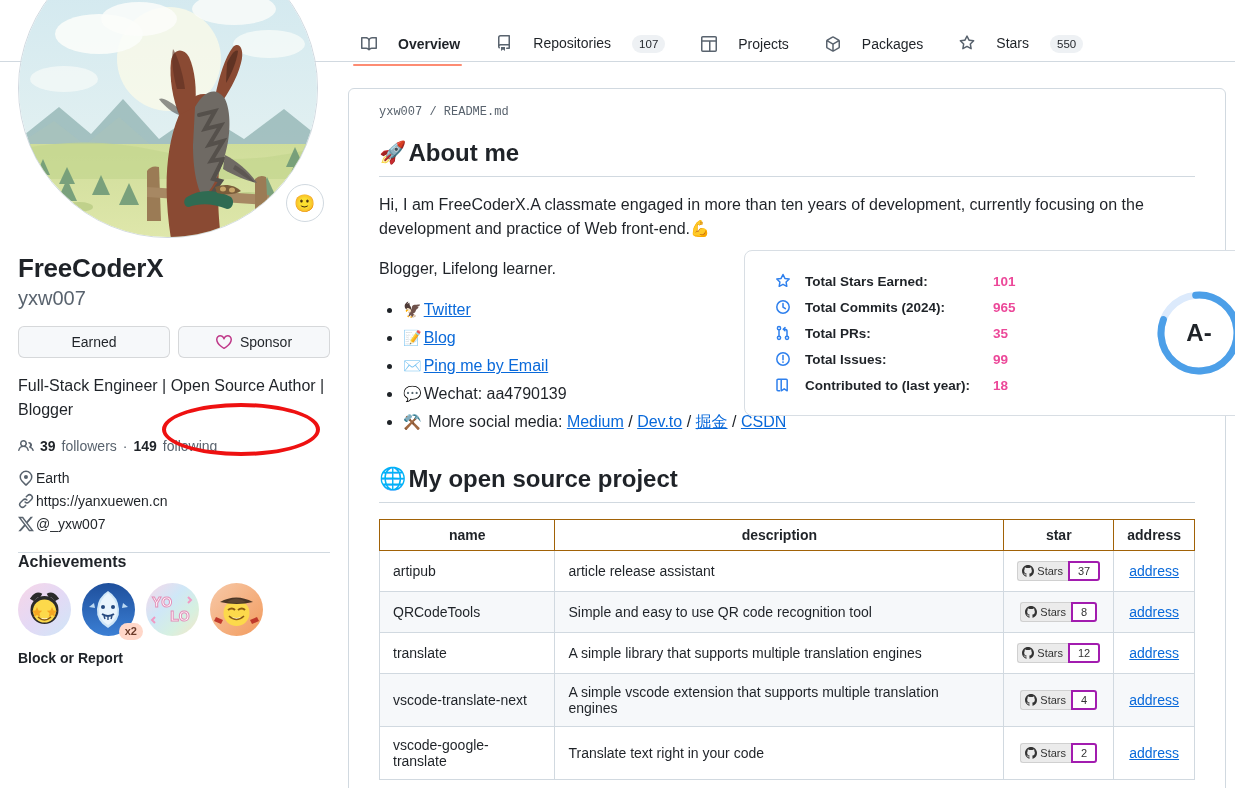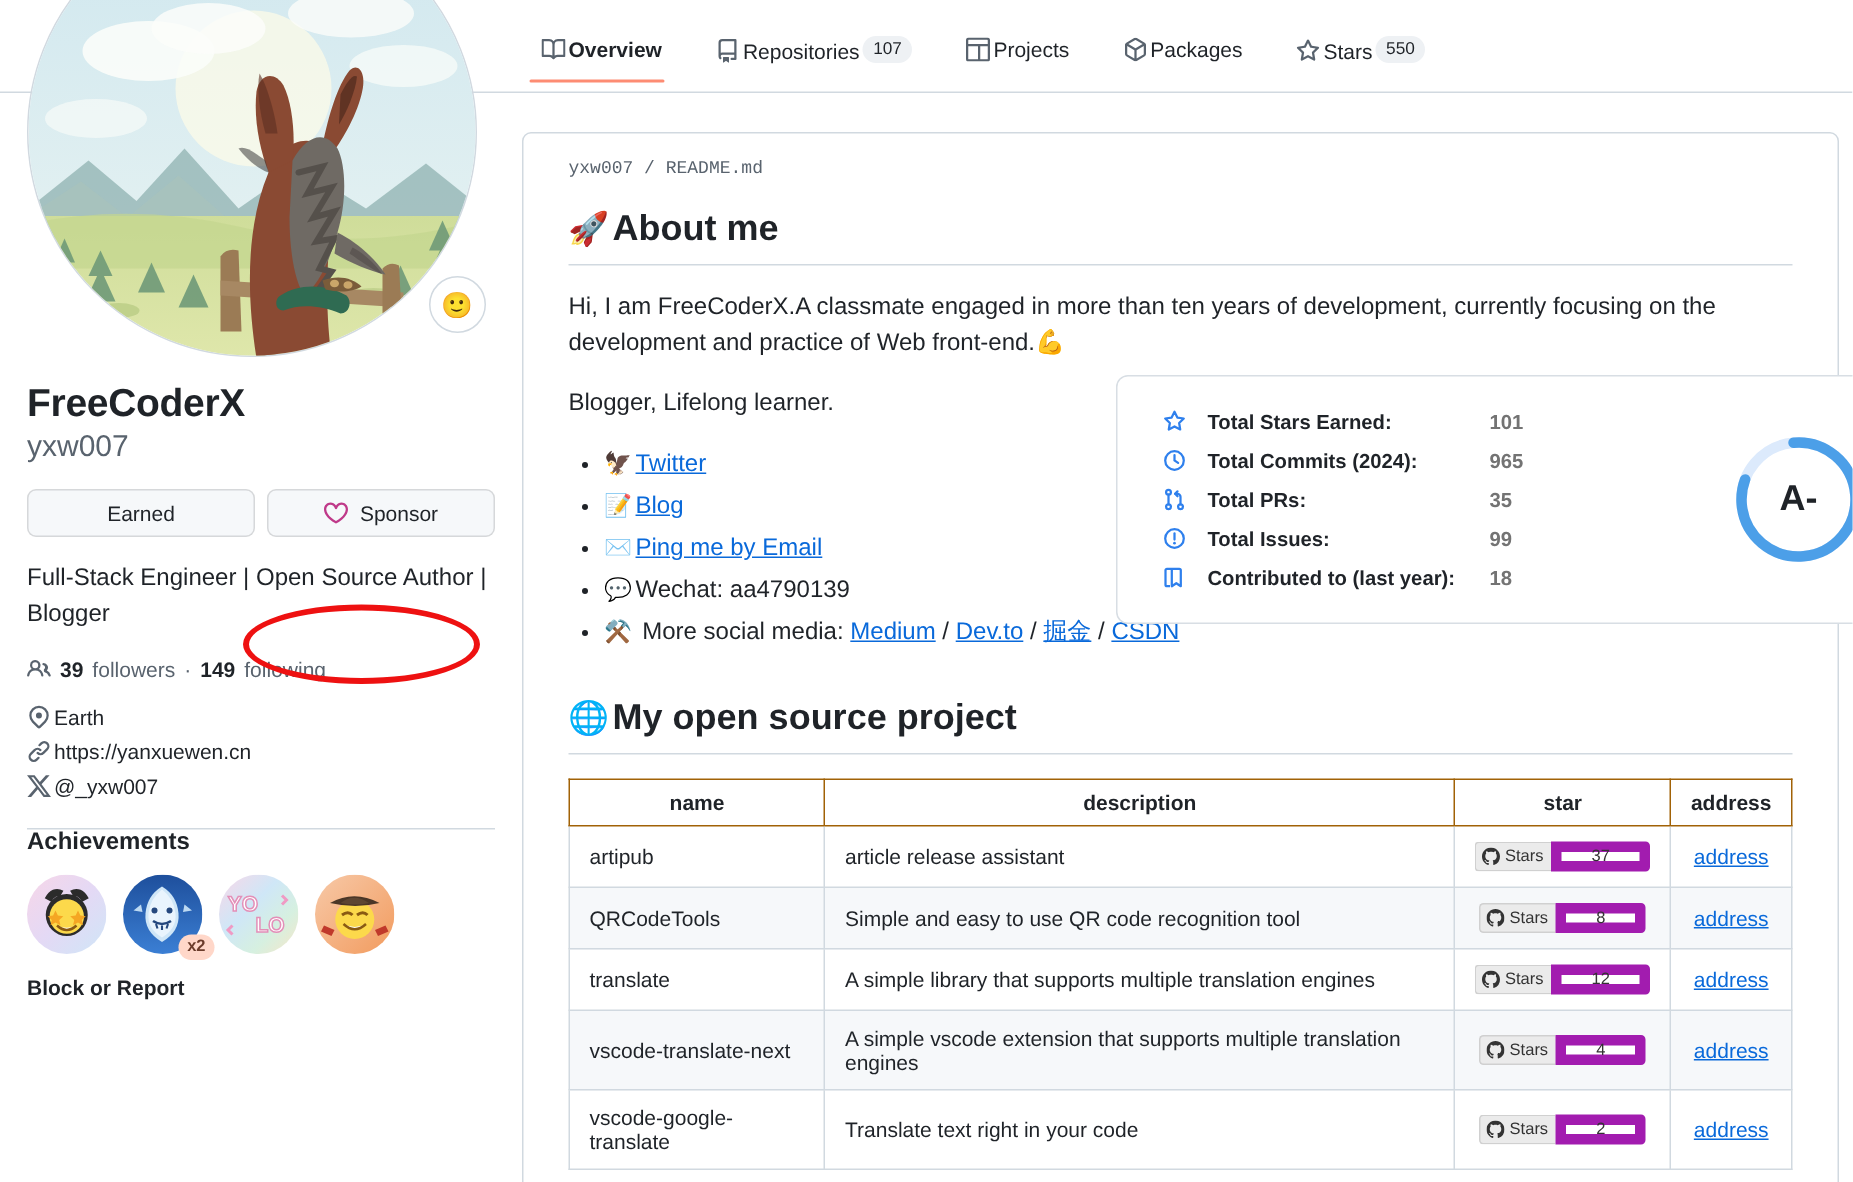--- a/index.html
+++ b/index.html
@@ -13,24 +13,25 @@
     position:relative;
   }
 
   
   .topnav {
     position:absolute; left:0; top:0; width:1235px; height:62px;
     border-bottom:1px solid #d1d9e0;
   }
   .tabs { position:absolute; left:353px; top:18px; display:flex; align-items:center; gap:0px; }
   .tab {
-    display:flex; align-items:flex-end; gap:2px;
+    display:flex; align-items:flex-start; gap:21px;
     padding:6px 16px 14px 8px; margin-right:12px;
     font-size:14px; color:#1f2328; position:relative; cursor:pointer;
     white-space:nowrap;
+    margin-top:11px;
   }
   .tab .tlabel { font-size:14px; }
   .tab.active .tlabel { font-weight:600; }
   .tab.active::after {
     content:""; position:absolute; left:0; right:14px; bottom:0;
     height:2px; background:#fd8c73; border-radius:2px;
   }
   .counter {
     background:#eef1f4; color:#1f2328; font-size:11.5px; font-weight:500;
     border-radius:20px; padding:1px 7px; line-height:16px;
@@ -125,21 +126,21 @@
   .statcard {
     position:absolute; left:744px; top:250px; width:532px; height:166px;
     border:1px solid #d8dee4; border-radius:8px; background:#fff;
     display:flex; align-items:center; z-index:5;
   }
   .statlist { padding-left:30px; flex:1; }
   .statrow { display:flex; align-items:center; height:24px; margin:2px 0; }
   .statrow .sic { width:20px; color:#2f80ed; display:inline-flex; margin-right:10px; }
   .statrow .sic svg { width:16px; height:16px; }
   .statlabel { font-size:13.5px; font-weight:700; color:#1f2328; width:188px; }
-  .statval { font-size:13.5px; font-weight:700; color:#737373; }
+  .statval { font-size:13.5px; font-weight:700; color:#ec4899; }
   .ring { width:92px; height:92px; position:relative; margin-right:30px; }
   .ring svg { width:92px; height:92px; transform:rotate(-95deg); }
   .grade {
     position:absolute; inset:0; display:flex; align-items:center; justify-content:center;
     font-size:24px; font-weight:700; color:#1f2328;
   }
 
   
   table.proj { border-collapse:collapse; margin-top:16px; width:816px; font-size:14px; }
   table.proj th {
@@ -156,22 +157,22 @@
   td.c-star { width:110px; text-align:center; }
   td.c-addr { width:78px; text-align:center; }
   .shield { display:inline-flex; height:20px; align-items:stretch; font-size:11px; vertical-align:middle; }
   .sh-l {
     background:#ebebeb; border:1px solid #d0d0d0; border-right:none;
     border-radius:3px 0 0 3px; padding:0 5px 0 4px;
     display:flex; align-items:center; gap:3px; color:#333; font-weight:400;
   }
   .sh-l svg { width:12px; height:12px; }
   .sh-r {
-    background:#fff; border:7px solid #a21caf; border-radius:0 3px 3px 0;
-    padding:0 20px; display:flex; align-items:center; color:#333; min-width:22px;
+    background:#fff; border:2px solid #a21caf; border-radius:0 3px 3px 0;
+    padding:0 8px; display:flex; align-items:center; color:#333; min-width:22px;
     justify-content:center;
   }
 </style>
 </head>
 <body>
 
 <div class="topnav">
   <div class="tabs">
 
     <div class="tab active">

